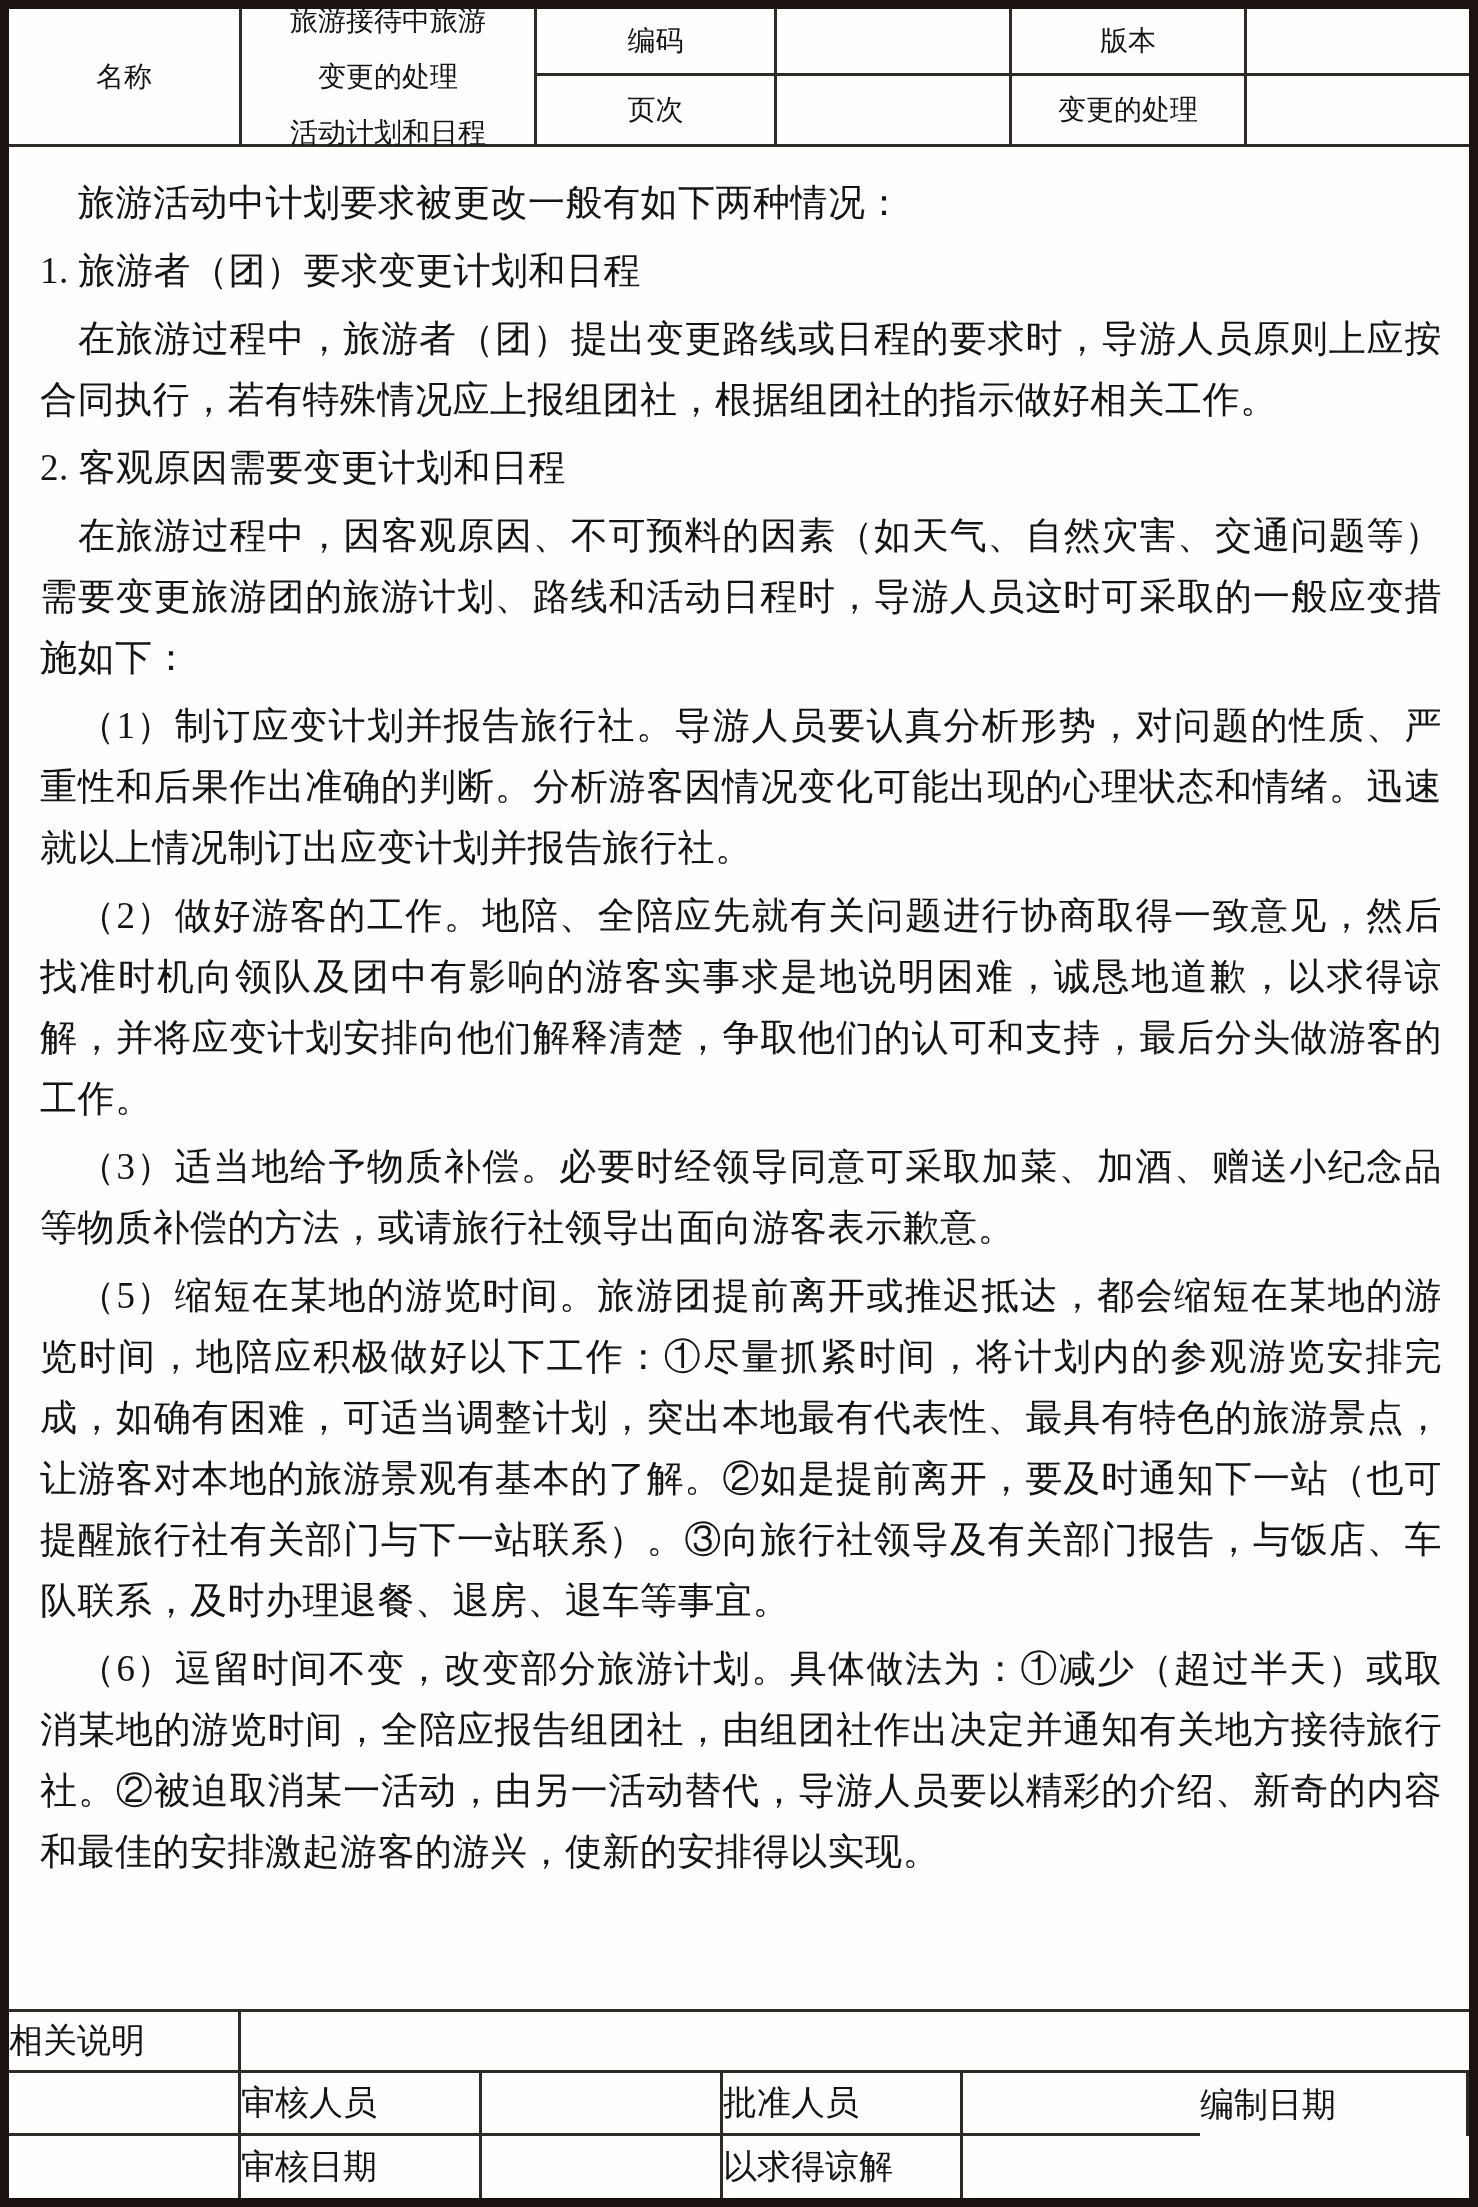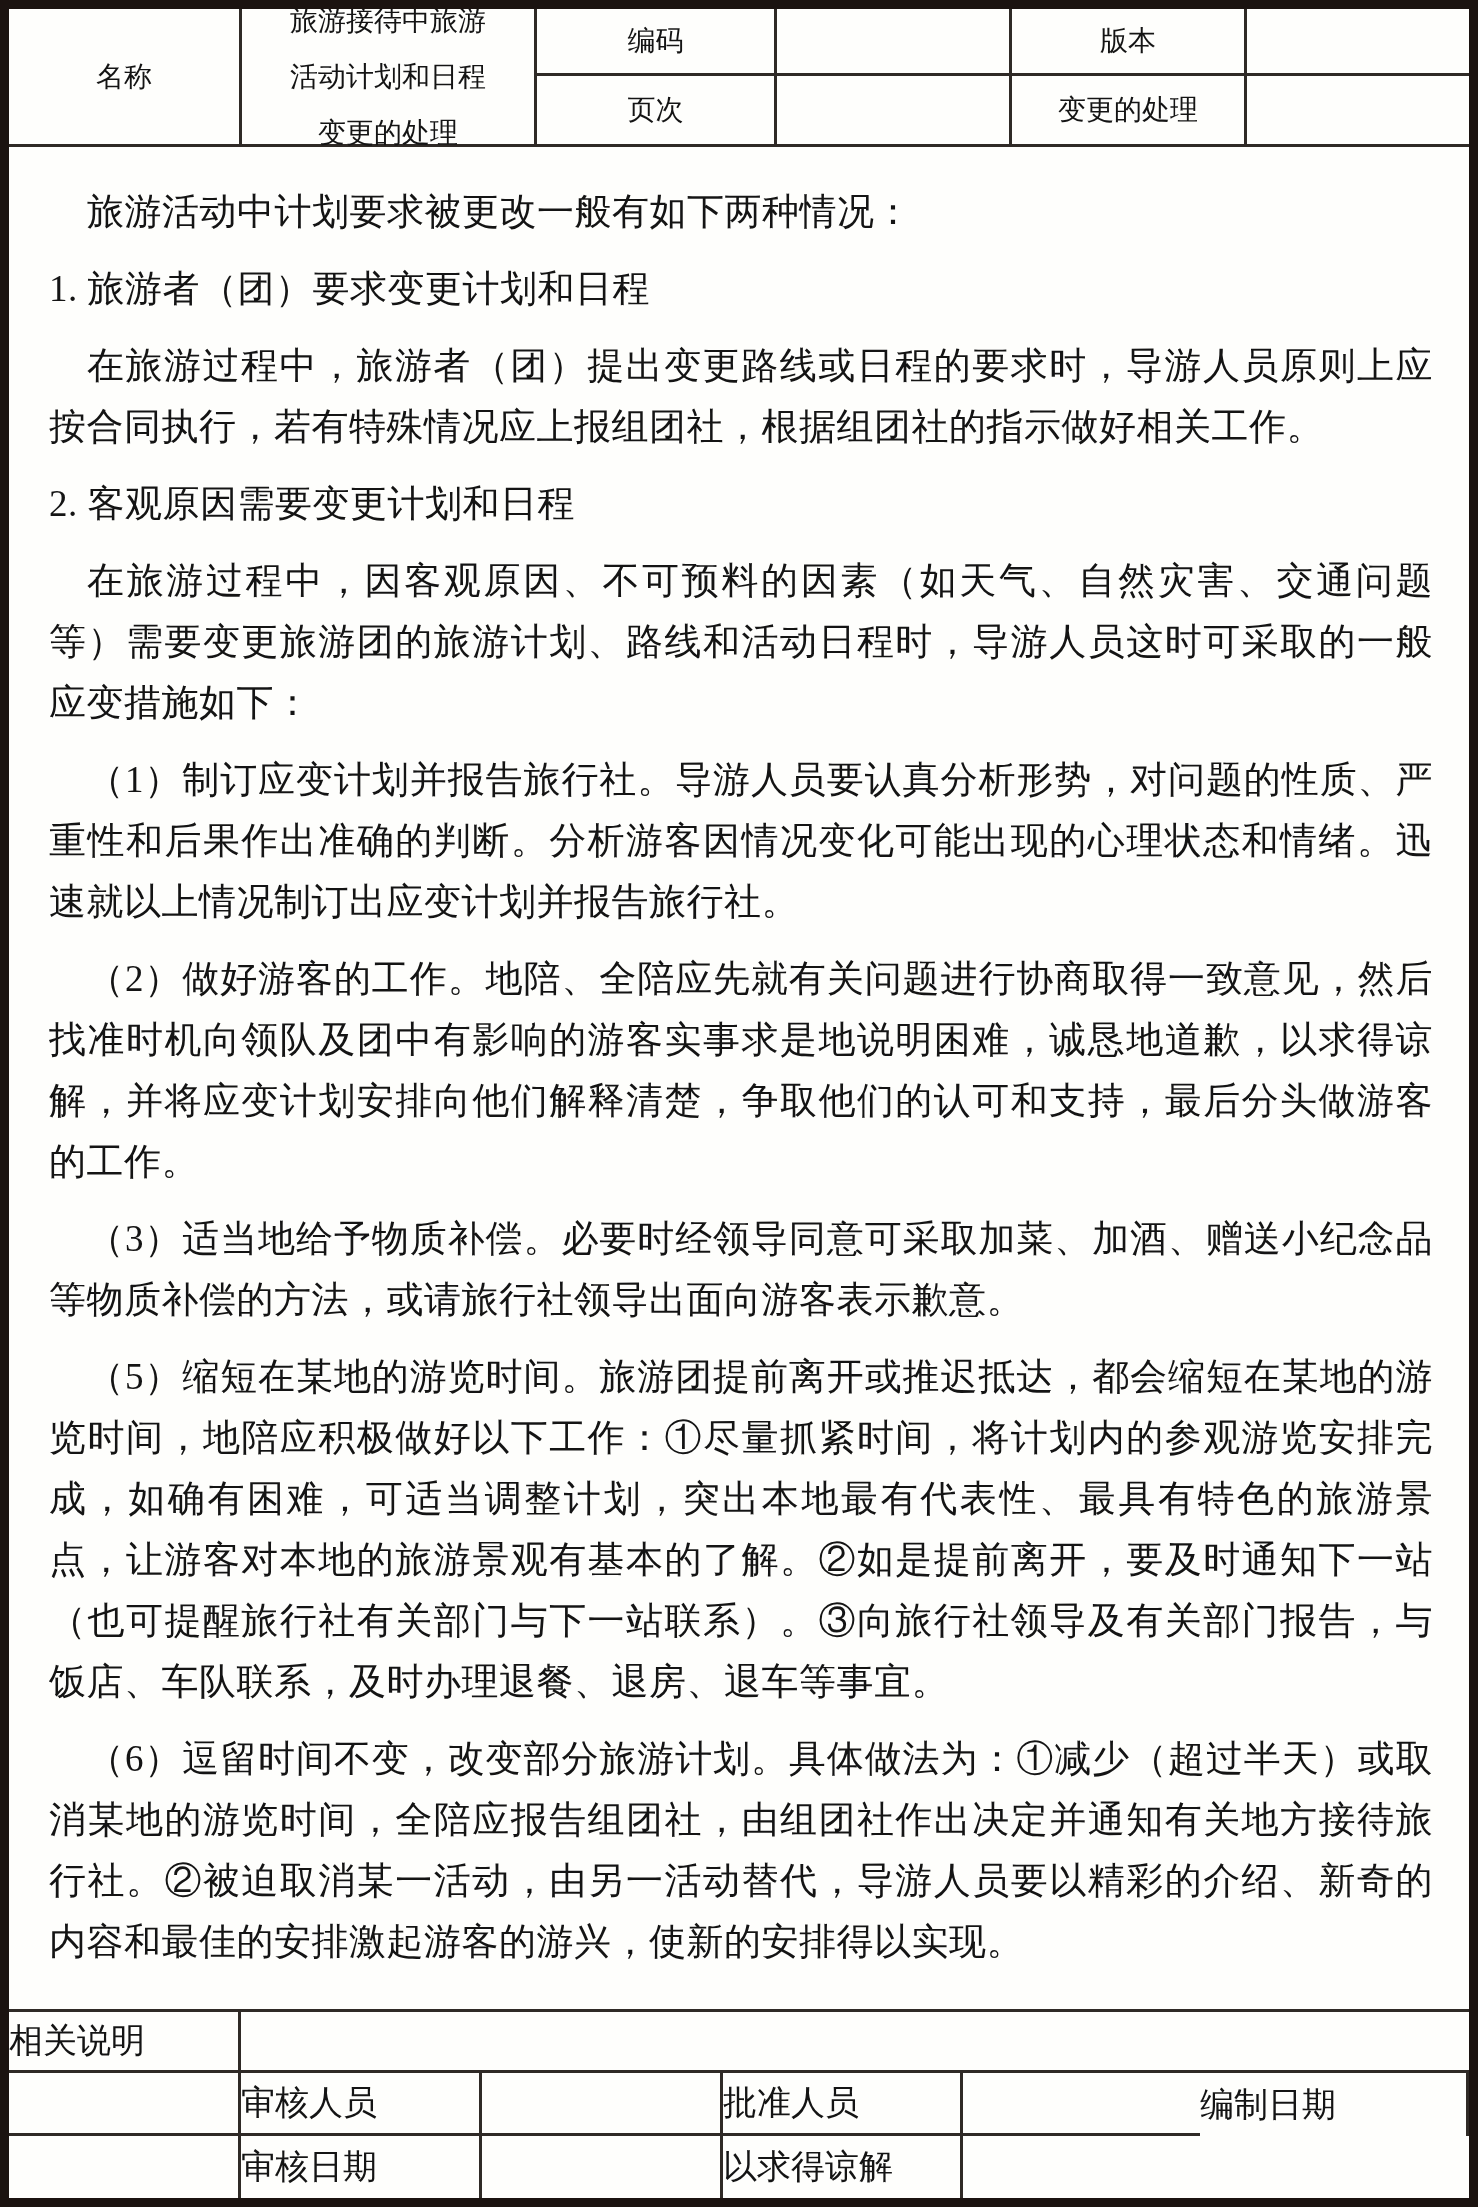--- a/index.html
+++ b/index.html
@@ -35,21 +35,21 @@
   .hcell.r1{border-bottom:3px solid var(--line);font-family:Liberation Serif, serif;}
   .hcell.span2{grid-row:1 / span 2;}
   .title-lines{line-height:56px;}
   
   .body{
     flex:1 1 auto;
     padding:18px 20px 0 24px;
     overflow:hidden;
   }
   .body p{
-    margin:16px;
+    margin:7px;
     font-size:37px;
     line-height:61px;
     text-align:justify;
     letter-spacing:0.5px;
   }
   .body p.indent{text-indent:38px;}
   
   .footer{
     display:grid;
     grid-template-columns:232px 241px 241px 240px 237px 1fr;
@@ -72,22 +72,22 @@
 
 <div class="page">
 
   <div class="header">
     <div class="hcell span2">
       <span>名称</span>
     </div>
     <div class="hcell span2">
       <div class="title-lines">
         <div>旅游接待中旅游</div>
+        <div>变更的处理</div>
         <div>活动计划和日程</div>
-        <div>变更的处理</div>
       </div>
     </div>
     <div class="hcell r1">
       <span>编码</span>
     </div>
     <div class="hcell r1"></div>
     <div class="hcell r1">
       <span>版本</span>
     </div>
     <div class="hcell r1 lastcol"></div>

